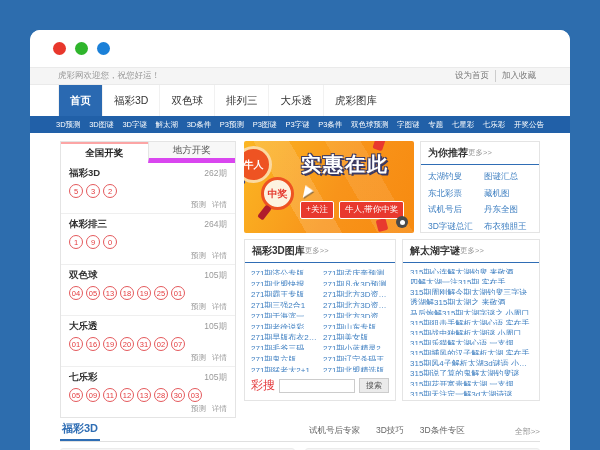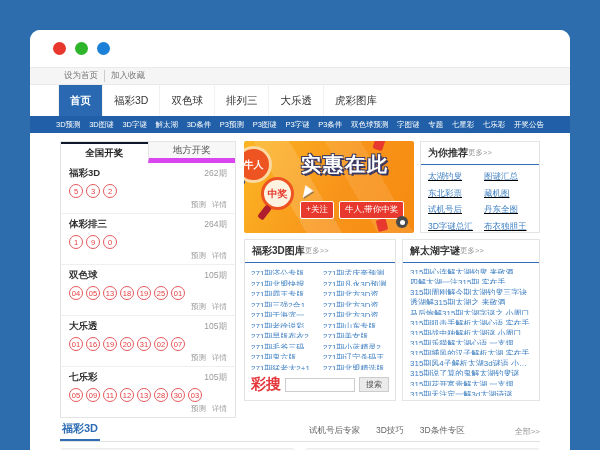--- a/index.html
+++ b/index.html
@@ -42,21 +42,21 @@
   .subnav span { color:#fff; font-size:7.5px; white-space:nowrap; cursor:pointer; }
 
   
   .main { padding:8px 30px 0; display:flex; gap:8px; align-items:flex-start; }
 
   .col-left { width:176px; flex:none; border:1px solid #e4e4e4; background:#fff; }
   .lp-tabs { display:flex; height:21px; font-size:9.5px; }
   .lp-tab { flex:1; display:flex; align-items:center; justify-content:center; color:#555;
     background:#f7f7f7; border-bottom:5px solid #d946ef; border-left:1px solid #e4e4e4; cursor:pointer; }
   .lp-tab:first-child { border-left:none; }
-  .lp-tab.active { background:#fff; border-bottom:none; border-top:2px solid #0f172a; color:#222; font-weight:bold; }
+  .lp-tab.active { background:#fff; border-bottom:none; border-top:2px solid #fca5a5; color:#222; font-weight:bold; }
   .entry { padding:4px 8px 3px; border-bottom:1px solid #efefef; }
   .entry:last-child { border-bottom:none; }
   .e-head { display:flex; justify-content:space-between; align-items:center; }
   .e-name { color:#333; font-weight:bold; font-size:9.5px; }
   .e-period { color:#999; font-size:8.5px; }
   .balls { display:flex; flex-wrap:wrap; gap:3px; margin:4px 0 2px; }
   .ball { width:14px; height:14px; border:1px solid #e4595c; border-radius:50%; color:#e4393c;
     font-size:7.5px; display:flex; align-items:center; justify-content:center; background:#fff; }
   .e-links { display:flex; justify-content:flex-end; gap:6px; }
   .e-link { color:#999; font-size:7.5px; cursor:pointer; }
@@ -98,31 +98,31 @@
   .env2 { right:30px; top:-3px; transform:rotate(18deg); }
 
   
   .box { border:1px solid #e4e4e4; background:#fff; overflow:hidden; }
   .box-head { display:flex; justify-content:flex-start; align-items:center; padding:4px 7px;
     border-bottom:1px solid #2f6db5; flex:none; }
   .box-title { font-size:10px; font-weight:bold; color:#333; }
   .box-more { font-size:7.5px; color:#999; cursor:pointer; }
 
   .recommend { flex:1; min-width:0; }
-  .rec-body { display:flex; padding:6px 7px; gap:8px;text-decoration:underline; }
+  .rec-body { display:flex; padding:6px 7px; gap:8px; }
   .rec-col { flex:1; display:flex; flex-direction:column; gap:4.6px; min-width:0; }
   .blue-link { color:#3e7fc1; font-size:8.5px; white-space:nowrap; overflow:hidden;
     text-overflow:ellipsis; cursor:pointer; }
 
   .tuku { width:152px; flex:none; display:flex; flex-direction:column; }
   .tuku-body { display:flex; padding:5px 6px 2px; gap:6px; flex:1; min-height:0; }
   .tuku-col { flex:1; display:flex; flex-direction:column; gap:3.4px; min-width:0; }
   .tuku-col .blue-link { font-size:8px; }
   .search-row { display:flex; align-items:center; gap:4px; padding:3px 6px 6px; flex:none; }
-  .search-label { color:#e4393c; font-size:15px; font-weight:bold; }
+  .search-label { color:#e4393c; font-size:12px; font-weight:normal; }
   .search-input { flex:1; min-width:0; height:14px; border:1px solid #ccc; font-size:8px; padding:0 3px; }
   .search-btn { font-size:8px; background:#ebebeb; border:1px solid #ccc; padding:1px 6px; color:#555; cursor:pointer; }
 
   .taihu { flex:1; min-width:0; display:flex; flex-direction:column; }
   .taihu-body { padding:4px 7px; display:flex; flex-direction:column; gap:2.8px; overflow:hidden; }
   .taihu-body .blue-link { font-size:8px; }
 
   
   .bottom-section { margin-top:6px; padding:0 30px; }
   .bs-head { display:flex; align-items:flex-end; border-bottom:1px solid #e0e0e0; height:18px; }
@@ -140,20 +140,21 @@
 
 <div class="window">
 
   <div class="titlebar">
     <span class="dot dot-red"></span>
     <span class="dot dot-green"></span>
     <span class="dot dot-blue"></span>
   </div>
 
   <div class="topbar">
+    <span>虎彩网欢迎您，祝您好运！</span>
     <span class="topbar-right">
       <span>设为首页</span>
       <span>加入收藏</span>
     </span>
   </div>
 
   <div class="header">
     <div class="nav">
         <span class="nav-item active">首页</span>
         <span class="nav-item">福彩3D</span>

